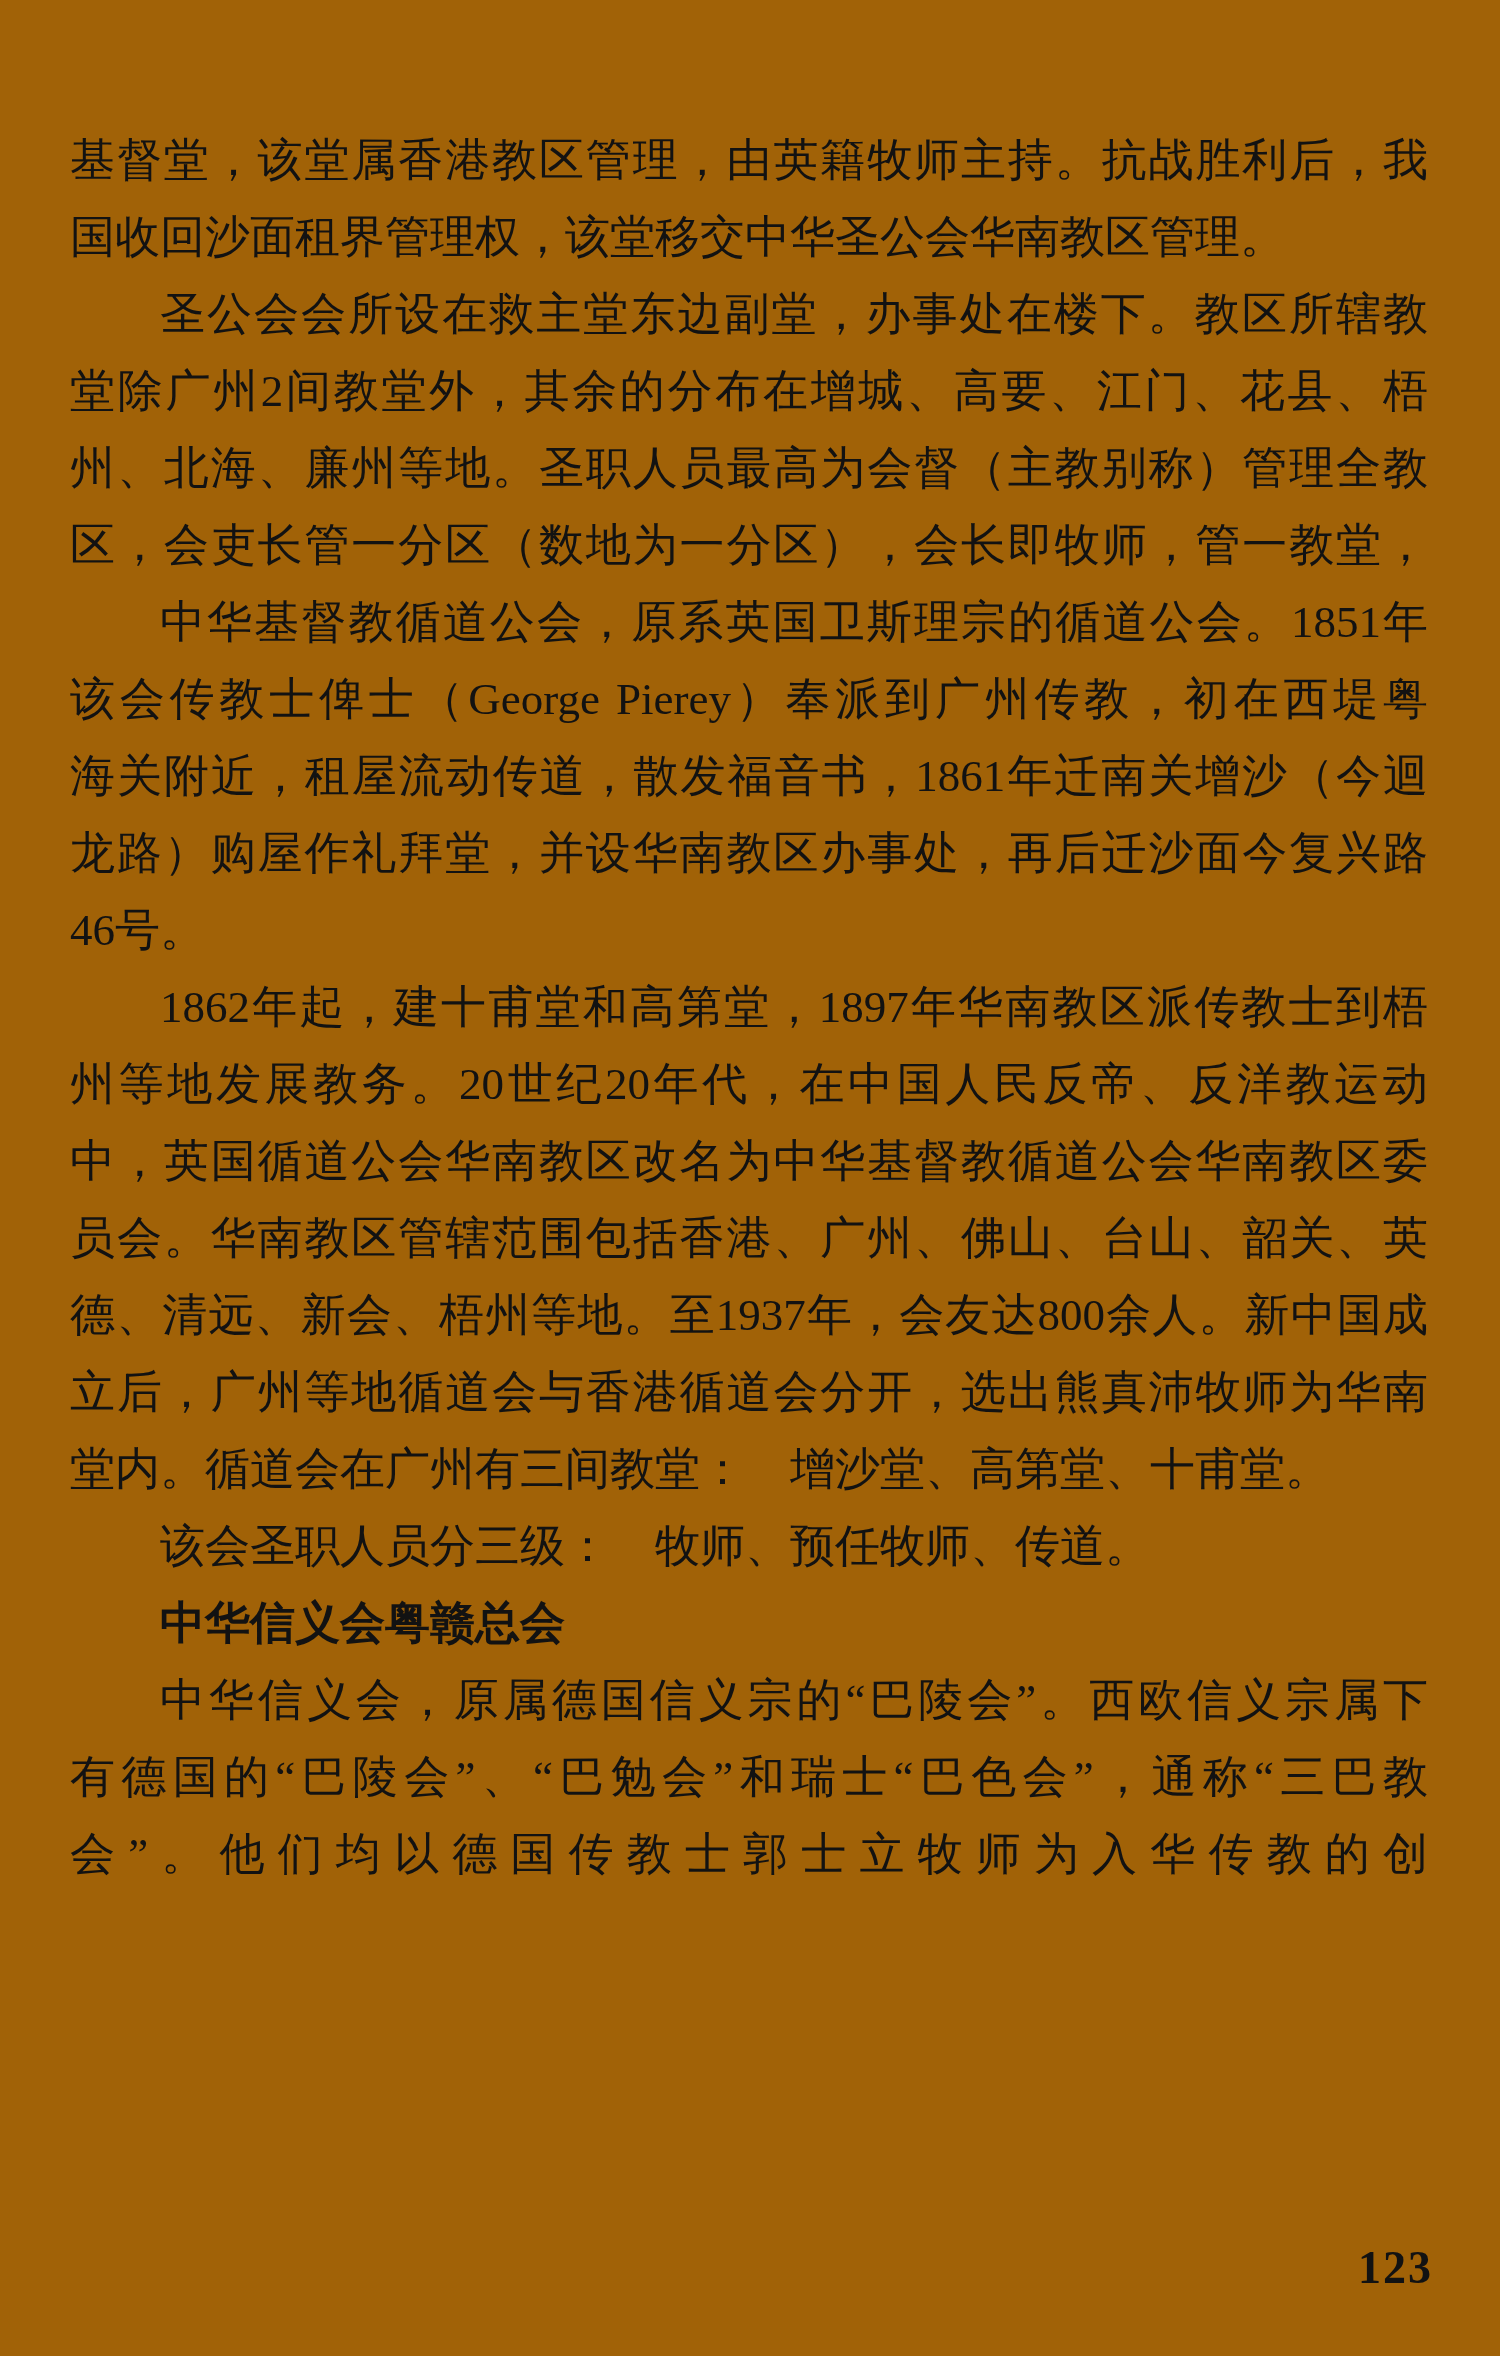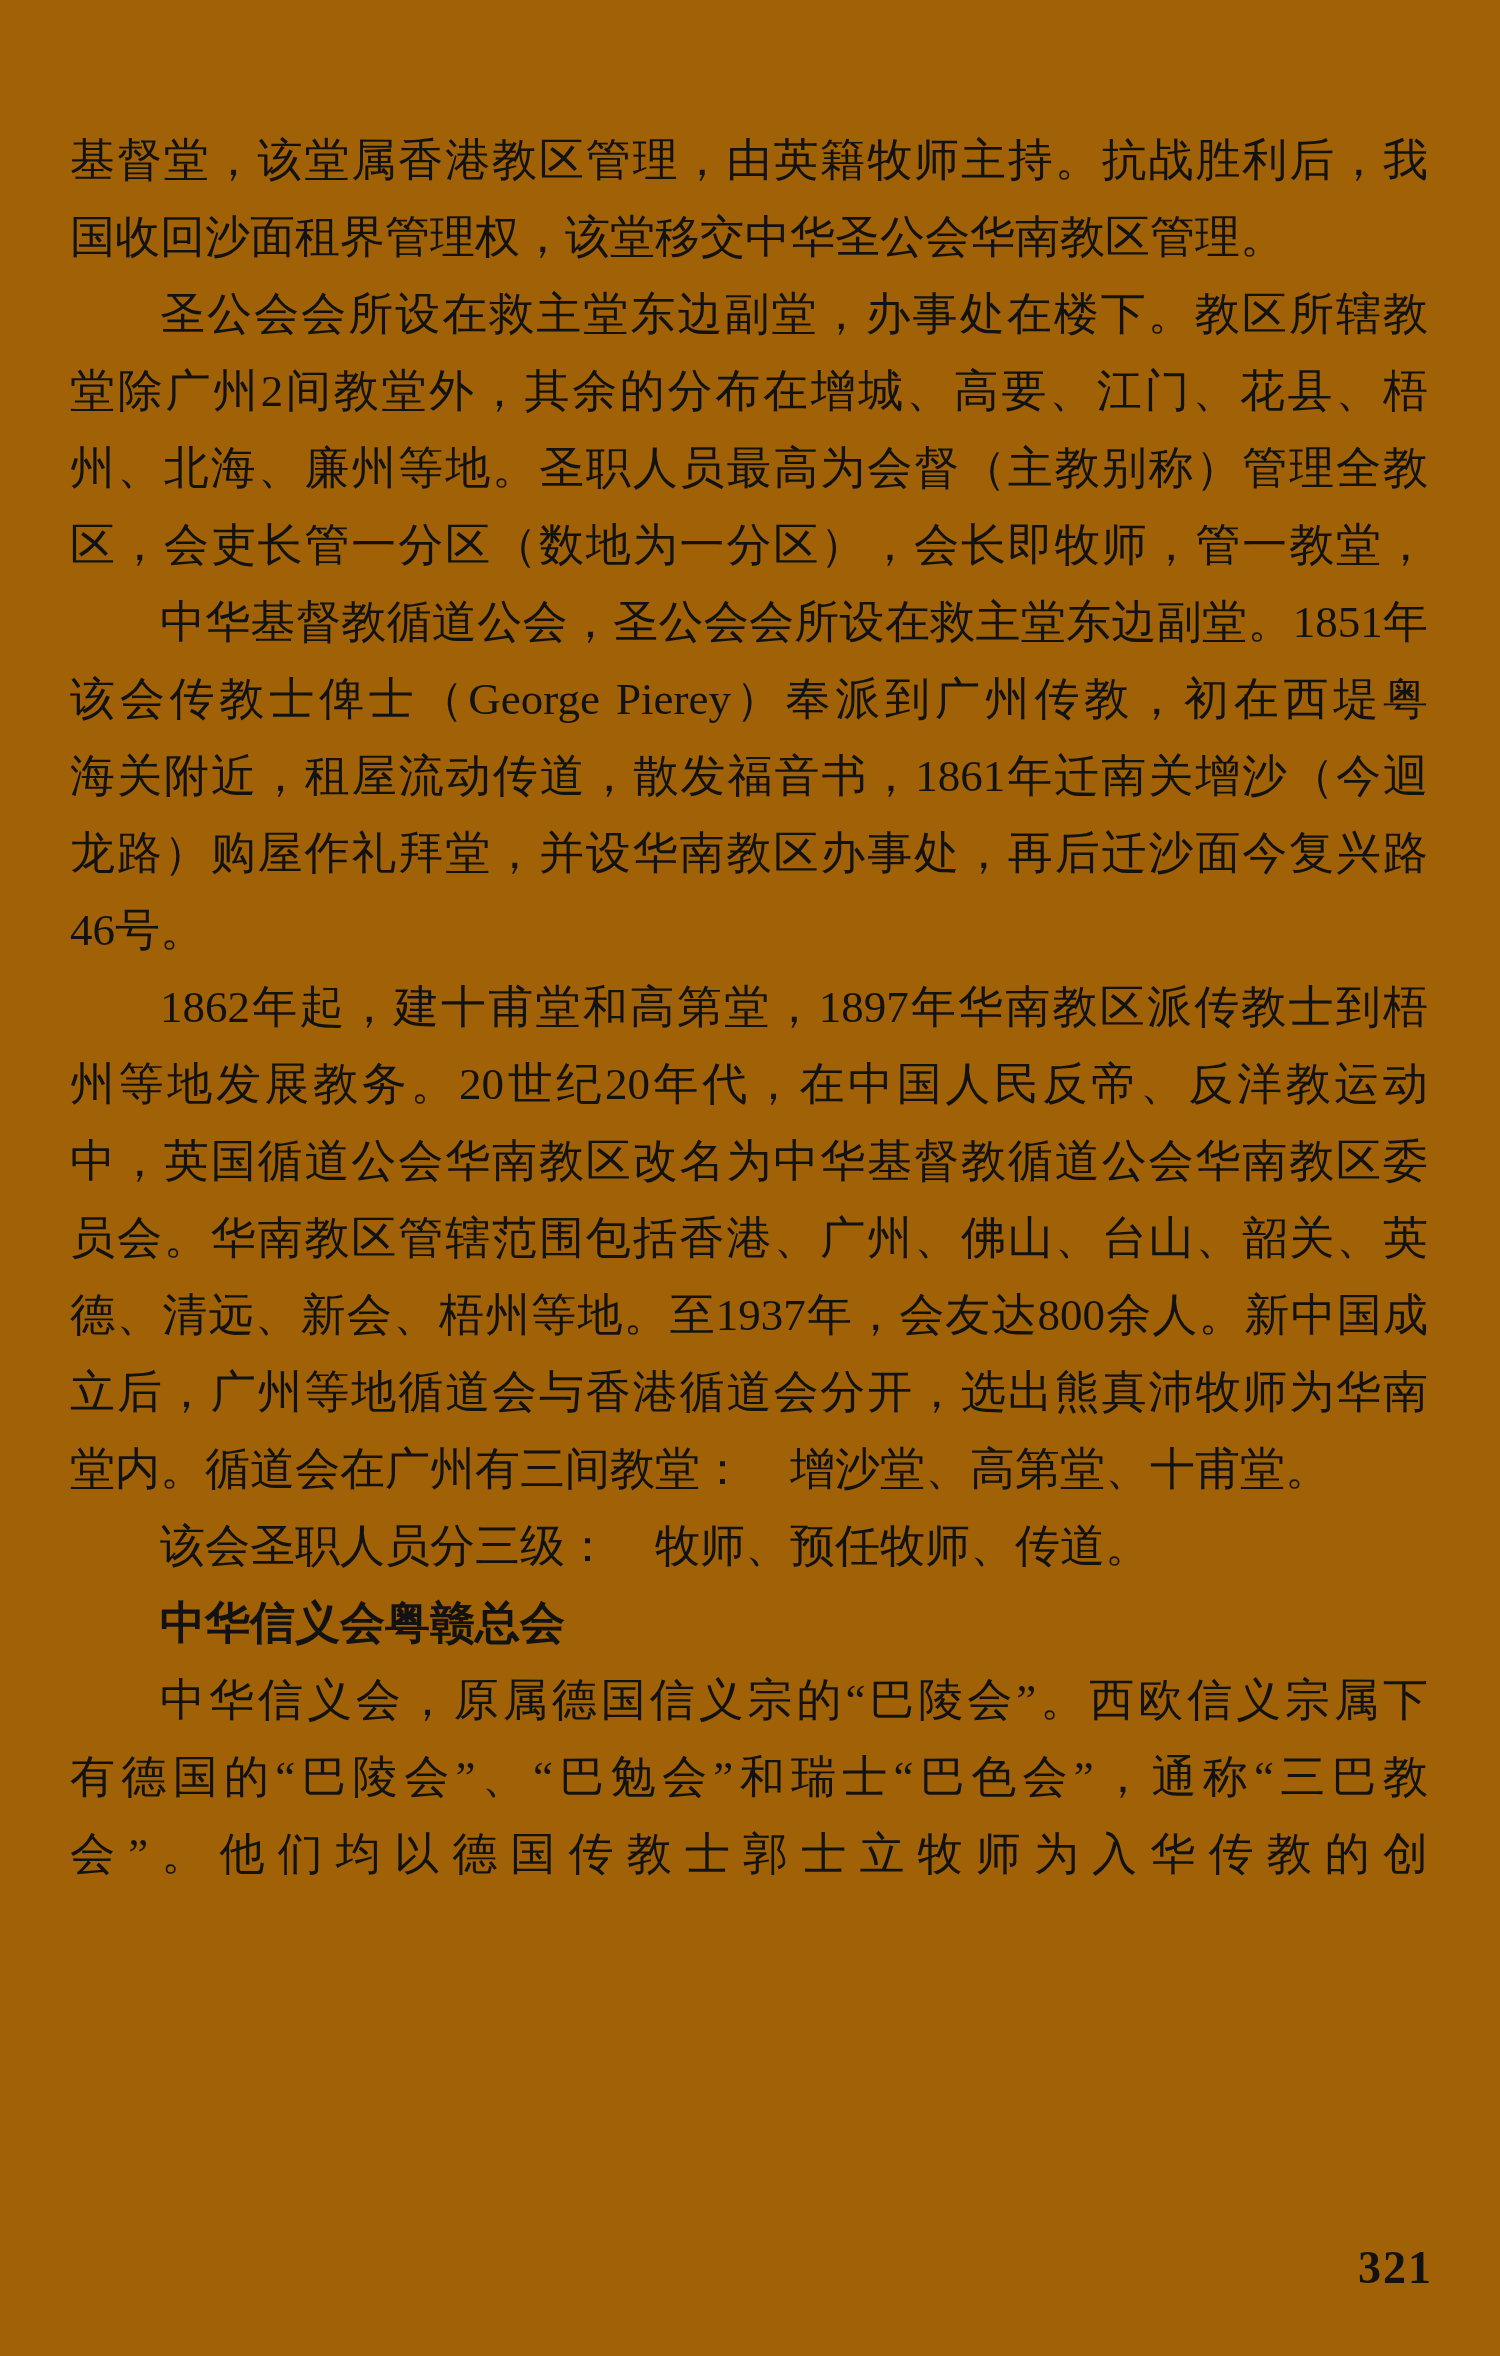--- a/index.html
+++ b/index.html
@@ -56,32 +56,32 @@
 <body>
 
 <div class="page">
   <div class="text-block">
       <div class="line full">基督堂，该堂属香港教区管理，由英籍牧师主持。抗战胜利后，我</div>
       <div class="line">国收回沙面租界管理权，该堂移交中华圣公会华南教区管理。</div>
       <div class="line full indent">圣公会会所设在救主堂东边副堂，办事处在楼下。教区所辖教</div>
       <div class="line full">堂除广州2间教堂外，其余的分布在增城、高要、江门、花县、梧</div>
       <div class="line full">州、北海、廉州等地。圣职人员最高为会督（主教别称）管理全教</div>
       <div class="line full">区，会吏长管一分区（数地为一分区），会长即牧师，管一教堂，</div>
-      <div class="line full indent">中华基督教循道公会，圣公会会所设在救主堂东边副堂。1851年</div>
+      <div class="line full indent">中华基督教循道公会，原系英国卫斯理宗的循道公会。1851年</div>
       <div class="line full">该会传教士俾士（George Pierey）奉派到广州传教，初在西堤粤</div>
       <div class="line full">海关附近，租屋流动传道，散发福音书，1861年迁南关增沙（今迴</div>
       <div class="line full">龙路）购屋作礼拜堂，并设华南教区办事处，再后迁沙面今复兴路</div>
       <div class="line">46号。</div>
       <div class="line full indent">1862年起，建十甫堂和高第堂，1897年华南教区派传教士到梧</div>
       <div class="line full">州等地发展教务。20世纪20年代，在中国人民反帝、反洋教运动</div>
       <div class="line full">中，英国循道公会华南教区改名为中华基督教循道公会华南教区委</div>
       <div class="line full">员会。华南教区管辖范围包括香港、广州、佛山、台山、韶关、英</div>
       <div class="line full">德、清远、新会、梧州等地。至1937年，会友达800余人。新中国成</div>
       <div class="line full">立后，广州等地循道会与香港循道会分开，选出熊真沛牧师为华南</div>
       <div class="line">堂内。循道会在广州有三间教堂：　增沙堂、高第堂、十甫堂。</div>
       <div class="line indent">该会圣职人员分三级：　牧师、预任牧师、传道。</div>
       <div class="line indent heading">中华信义会粤赣总会</div>
       <div class="line full indent">中华信义会，原属德国信义宗的“巴陵会”。西欧信义宗属下</div>
       <div class="line full">有德国的“巴陵会”、“巴勉会”和瑞士“巴色会”，通称“三巴教</div>
       <div class="line full">会”。他们均以德国传教士郭士立牧师为入华传教的创</div>
     </div>
-  <div class="page-number">321</div>
+  <div class="page-number">123</div>
 </div>
 
 </body></html>

